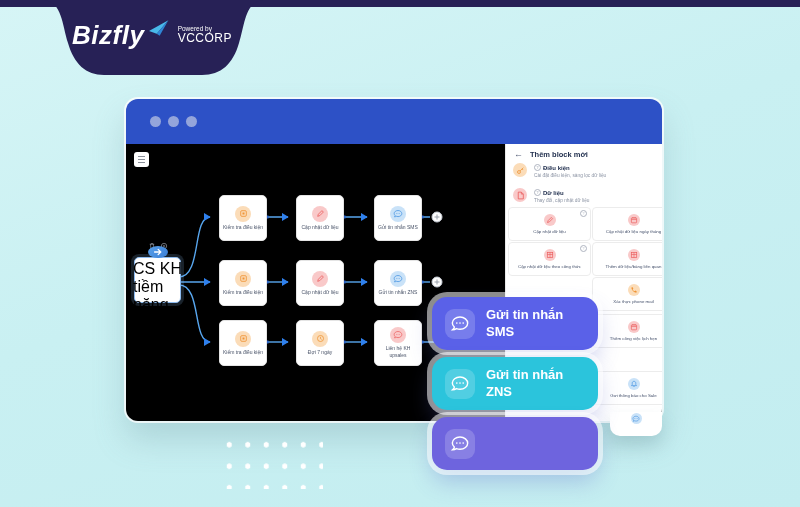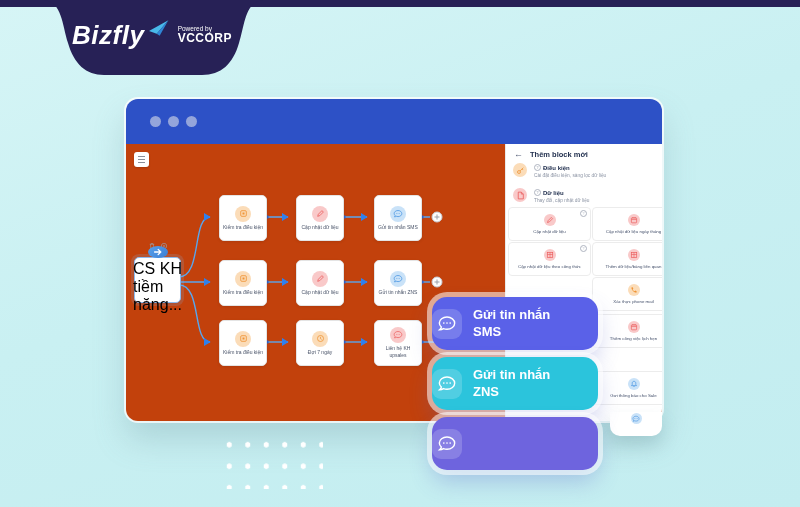--- a/index.html
+++ b/index.html
@@ -7,27 +7,27 @@
   .stage{position:relative;width:800px;height:507px;overflow:hidden;
     background:linear-gradient(160deg,#d6f5f6 0%,#c9f0f2 45%,#c3edf0 100%);}
   
   .topbar{position:absolute;left:0;top:0;width:800px;height:7px;background:#272156;}
   .badge-svg{position:absolute;left:0;top:0;pointer-events:none;}
   .brand-wrap{position:absolute;left:72px;top:12px;width:160px;height:46px;display:flex;align-items:center;gap:8px;color:#fff;}
   .brand-name{font-size:26px;font-weight:bold;font-style:italic;letter-spacing:.5px;}
   .plane{margin-left:-4px;margin-top:-14px;}
   .powered{display:flex;flex-direction:column;line-height:1.1;}
   .powered .pw{font-size:6.5px;}
-  .powered .co{font-size:12px;font-weight:bold;letter-spacing:.5px;}
+  .powered .co{font-size:12px;font-weight:normal;letter-spacing:.5px;}
   
   .window{position:absolute;left:126px;top:99px;width:536px;height:322px;border-radius:12px;
     background:#ebebeb;box-shadow:0 0 0 2px rgba(255,255,255,.75),0 18px 32px rgba(110,150,160,.30);overflow:hidden;}
   .titlebar{position:absolute;left:0;top:0;width:100%;height:45px;display:flex;align-items:center;padding-left:24px;box-sizing:border-box;gap:7px;}
   .dot-tl{width:11px;height:11px;border-radius:50%;background:#94a5db;}
-  .canvas{position:absolute;left:0;top:45px;width:536px;height:277px;background:#c2410c;}
+  .canvas{position:absolute;left:0;top:45px;width:536px;height:277px;background:#000000;}
   .burger{position:absolute;left:8px;top:8px;width:15px;height:15px;background:#fff;border-radius:3px;
     box-shadow:0 1px 2px rgba(0,0,0,.15);display:flex;flex-direction:column;justify-content:center;align-items:center;gap:1.5px;}
   .burger i{display:block;width:7px;height:1.2px;background:#8a8f99;}
   
   .node{position:absolute;width:46px;height:44px;background:#fff;border:1px solid #e4e4e4;border-radius:5px;
     box-shadow:0 1px 3px rgba(0,0,0,.10);display:flex;flex-direction:column;align-items:center;justify-content:center;gap:2px;z-index:3;}
   .node .lbl{font-size:5px;line-height:1.35;color:#4a5469;text-align:center;width:42px;}
   .ic{border-radius:50%;display:flex;align-items:center;justify-content:center;flex:0 0 auto;}
   .ic16{width:16px;height:16px;}
   .ic.orange{background:#fbdcb8;color:#ef9436;}
@@ -52,21 +52,21 @@
     display:flex;flex-direction:column;align-items:center;justify-content:center;gap:2.5px;}
   .card .ic{width:12px;height:12px;}
   .card .clbl{font-size:4.4px;color:#44506b;text-align:center;width:76px;line-height:1.25;}
   .card .info{position:absolute;top:2px;right:3px;}
   
   .popout{position:absolute;left:610px;top:412px;width:52px;height:24px;background:#fff;border-radius:0 0 10px 10px;
     box-shadow:0 10px 16px rgba(110,150,160,.25);z-index:6;display:flex;justify-content:center;}
   .popout .ic{width:11px;height:11px;margin-top:1px;}
   
   .hl-wrap{position:absolute;left:432px;top:297px;width:166px;z-index:10;display:flex;flex-direction:column;gap:7px;}
-  .hl-btn{position:relative;height:53px;border-radius:15px;display:flex;align-items:center;box-sizing:border-box;gap:11px;
+  .hl-btn{position:relative;height:53px;border-radius:15px;display:flex;align-items:center;padding-left:13px;box-sizing:border-box;gap:11px;
     box-shadow:0 0 0 5px rgba(255,255,255,.55),0 12px 22px rgba(90,100,200,.30);}
   .hl-ic{width:30px;height:30px;border-radius:9px;background:rgba(255,255,255,.18);display:flex;align-items:center;justify-content:center;color:#fff;}
   .hl-txt{color:#fff;font-size:13px;font-weight:bold;line-height:1.3;}
   
   .dots{position:absolute;left:217px;top:431px;width:106px;height:58px;
     background-image:radial-gradient(circle,#ffffff 2.4px,rgba(255,255,255,0) 3px);
     background-size:18.5px 21.5px;background-position:3px 3px;}
   svg.defs{position:absolute;width:0;height:0;}
   .conn{position:absolute;left:0;top:0;z-index:2;}
 </style>

